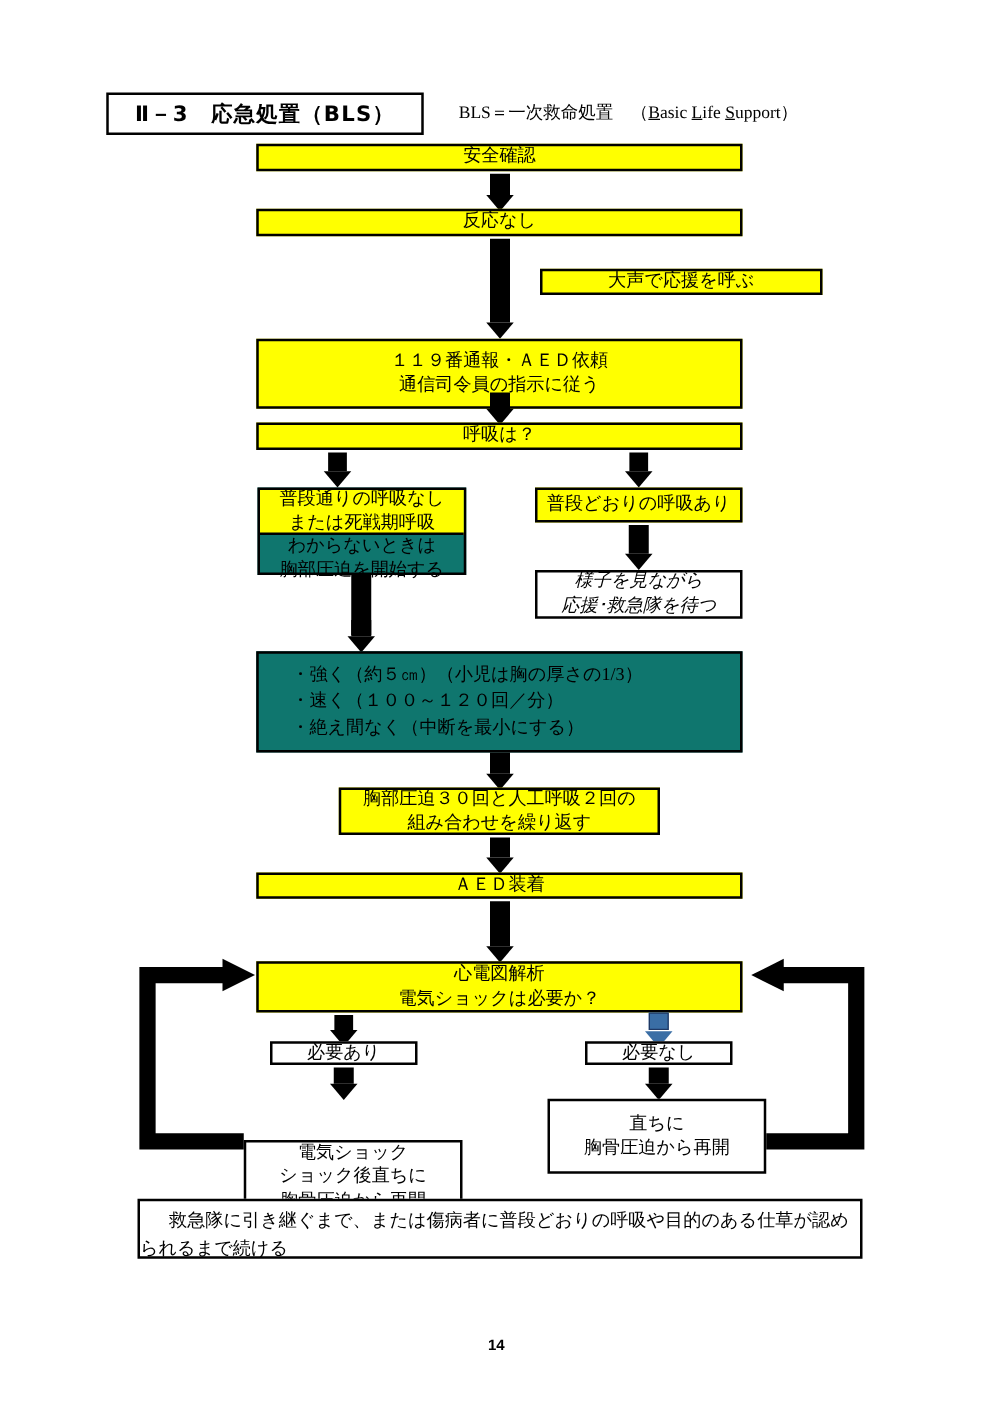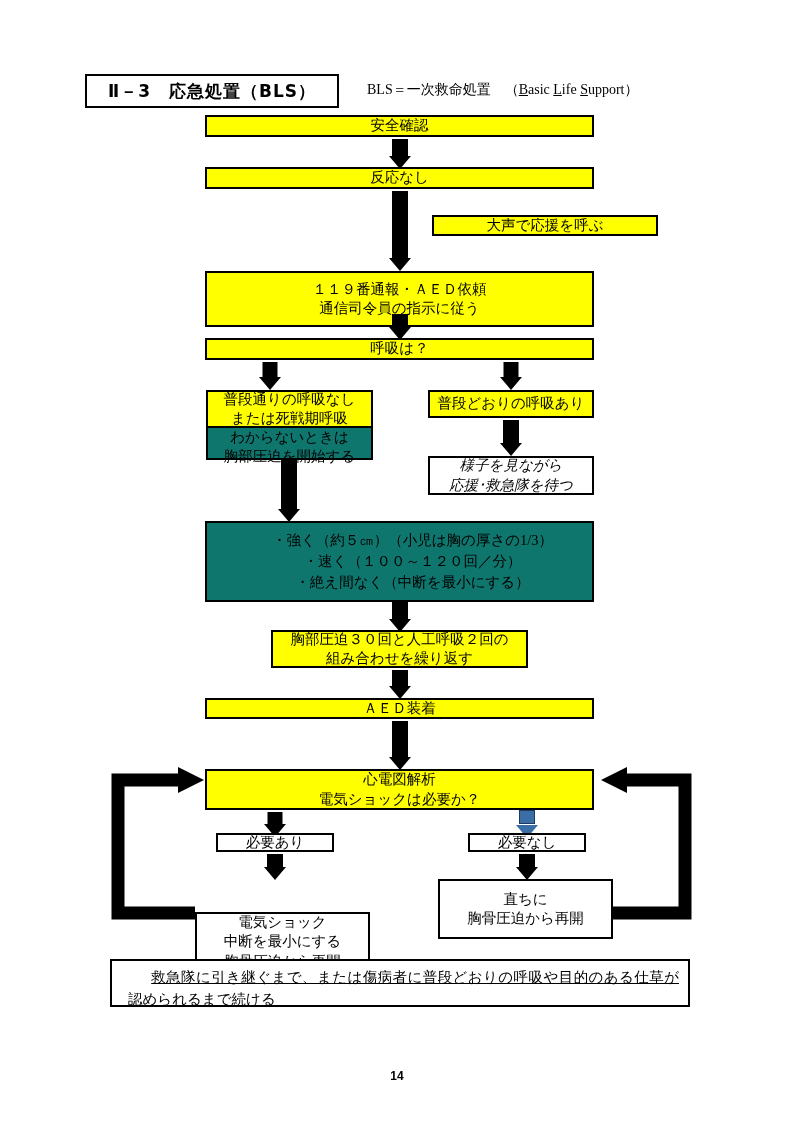--- a/index.html
+++ b/index.html
@@ -43,27 +43,27 @@
     background:#ffff00;border-bottom:2px solid #000;
     display:flex;flex-direction:column;align-items:center;justify-content:center;
     text-align:center;line-height:1.32;font-size:14.5px;
   }
   .comp .body{
     flex:1;display:flex;flex-direction:column;align-items:center;justify-content:center;
     text-align:center;line-height:1.32;font-size:14.5px;
   }
   .comp .bodyleft{
     flex:1;display:flex;flex-direction:column;justify-content:center;
-    text-align:center;line-height:1.45;font-size:14.5px;padding-left:26px;
+    text-align:left;line-height:1.45;font-size:14.5px;padding-left:26px;
   }
 
   
   .note{
     position:absolute;border:2px solid #000;box-sizing:border-box;background:#fff;
-    font-size:14.5px;line-height:1.55;padding:5px 9px 5px 16px;text-align:justify;text-decoration:underline;
+    font-size:14.5px;line-height:1.55;padding:5px 9px 5px 0;text-align:justify;
   }
   .note .indent{text-indent:1.6em;display:block;}
 
   
   .arrow-down{position:absolute;}
   .arrow-down .shaft{position:absolute;background:#000;left:50%;transform:translateX(-50%);top:0;}
   .arrow-down .headtri{
     position:absolute;left:50%;transform:translateX(-50%);bottom:0;
     width:0;height:0;border-left:11px solid transparent;border-right:11px solid transparent;
     border-top:13px solid #000;
@@ -230,21 +230,21 @@
     <div class="shaft" style="width:16px;height:13px;"></div>
     <div class="headtri"></div>
   </div>
   <div class="arrow-down" style="left:497px;top:854px;width:60px;height:26px;">
     <div class="shaft" style="width:16px;height:13px;"></div>
     <div class="headtri"></div>
   </div>
 
   <div class="box white" style="left:195px;top:879px;width:175px;height:60px;margin-top:33px;">
     <span class="ln">電気ショック</span>
-    <span class="ln">中断を最小にする</span>
+    <span class="ln">ショック後直ちに</span>
     <span class="ln">胸骨圧迫から再開</span>
   </div>
 
   <div class="box white" style="left:438px;top:879px;width:175px;height:60px;">
     <span class="ln">直ちに</span>
     <span class="ln">胸骨圧迫から再開</span>
   </div>
 
   <svg class="loopsvg" viewBox="0 0 794 1123">
 

